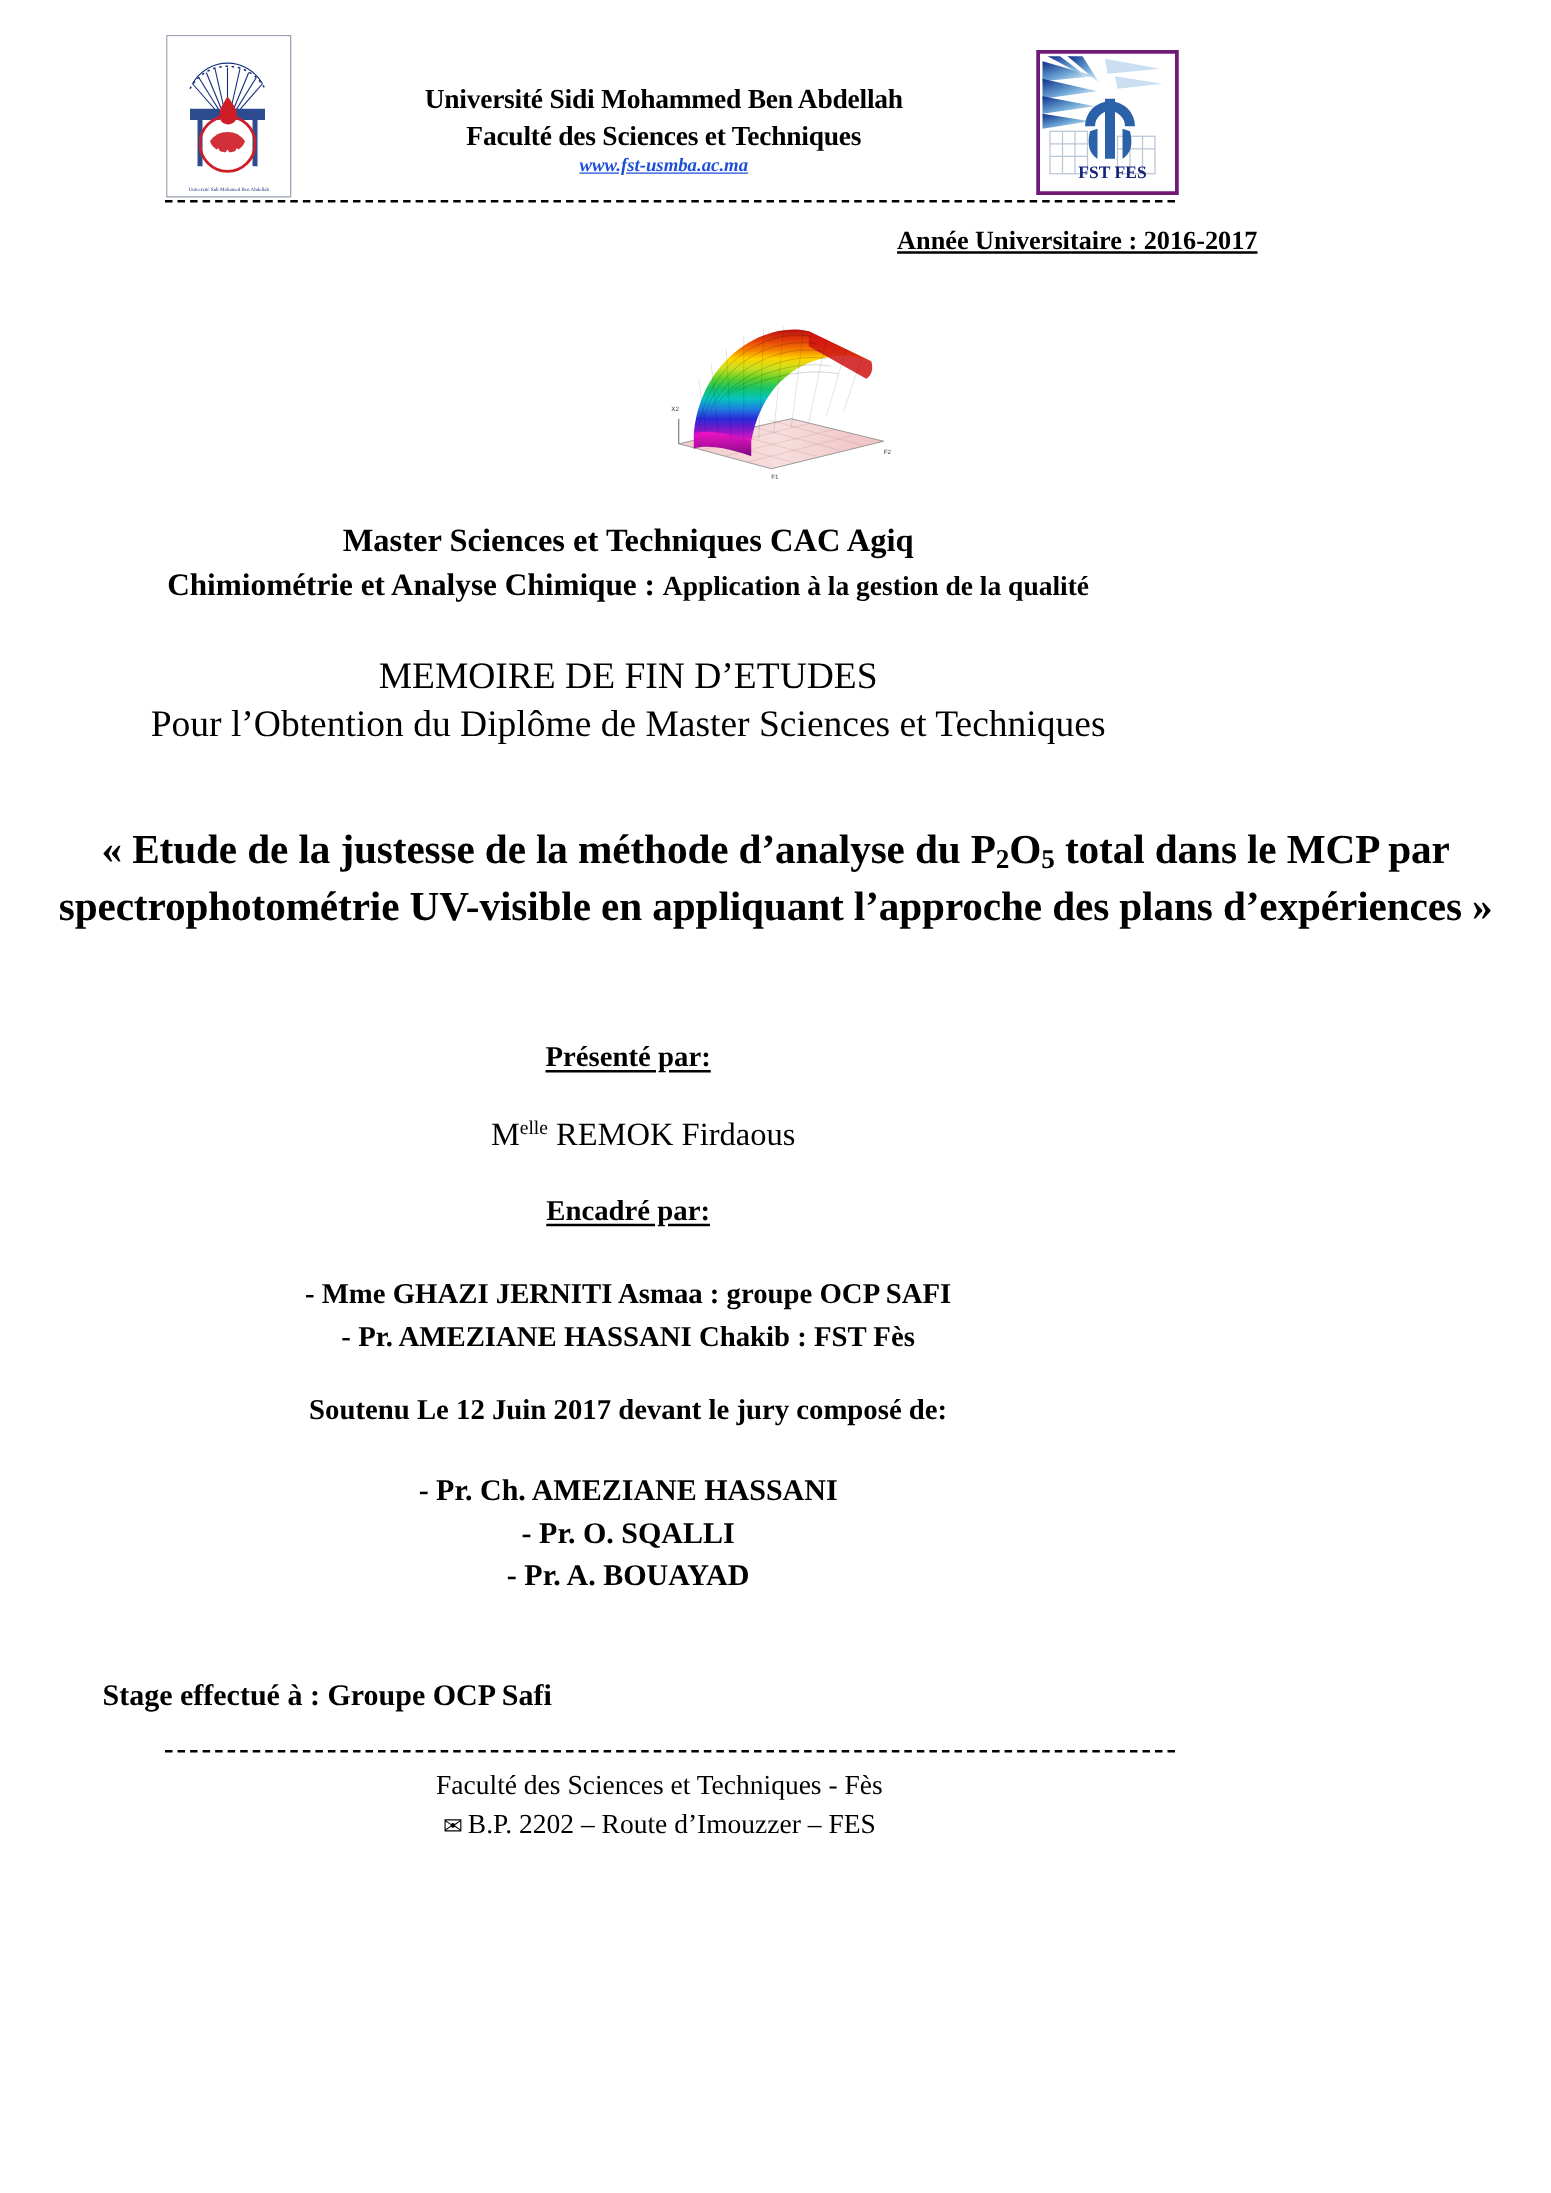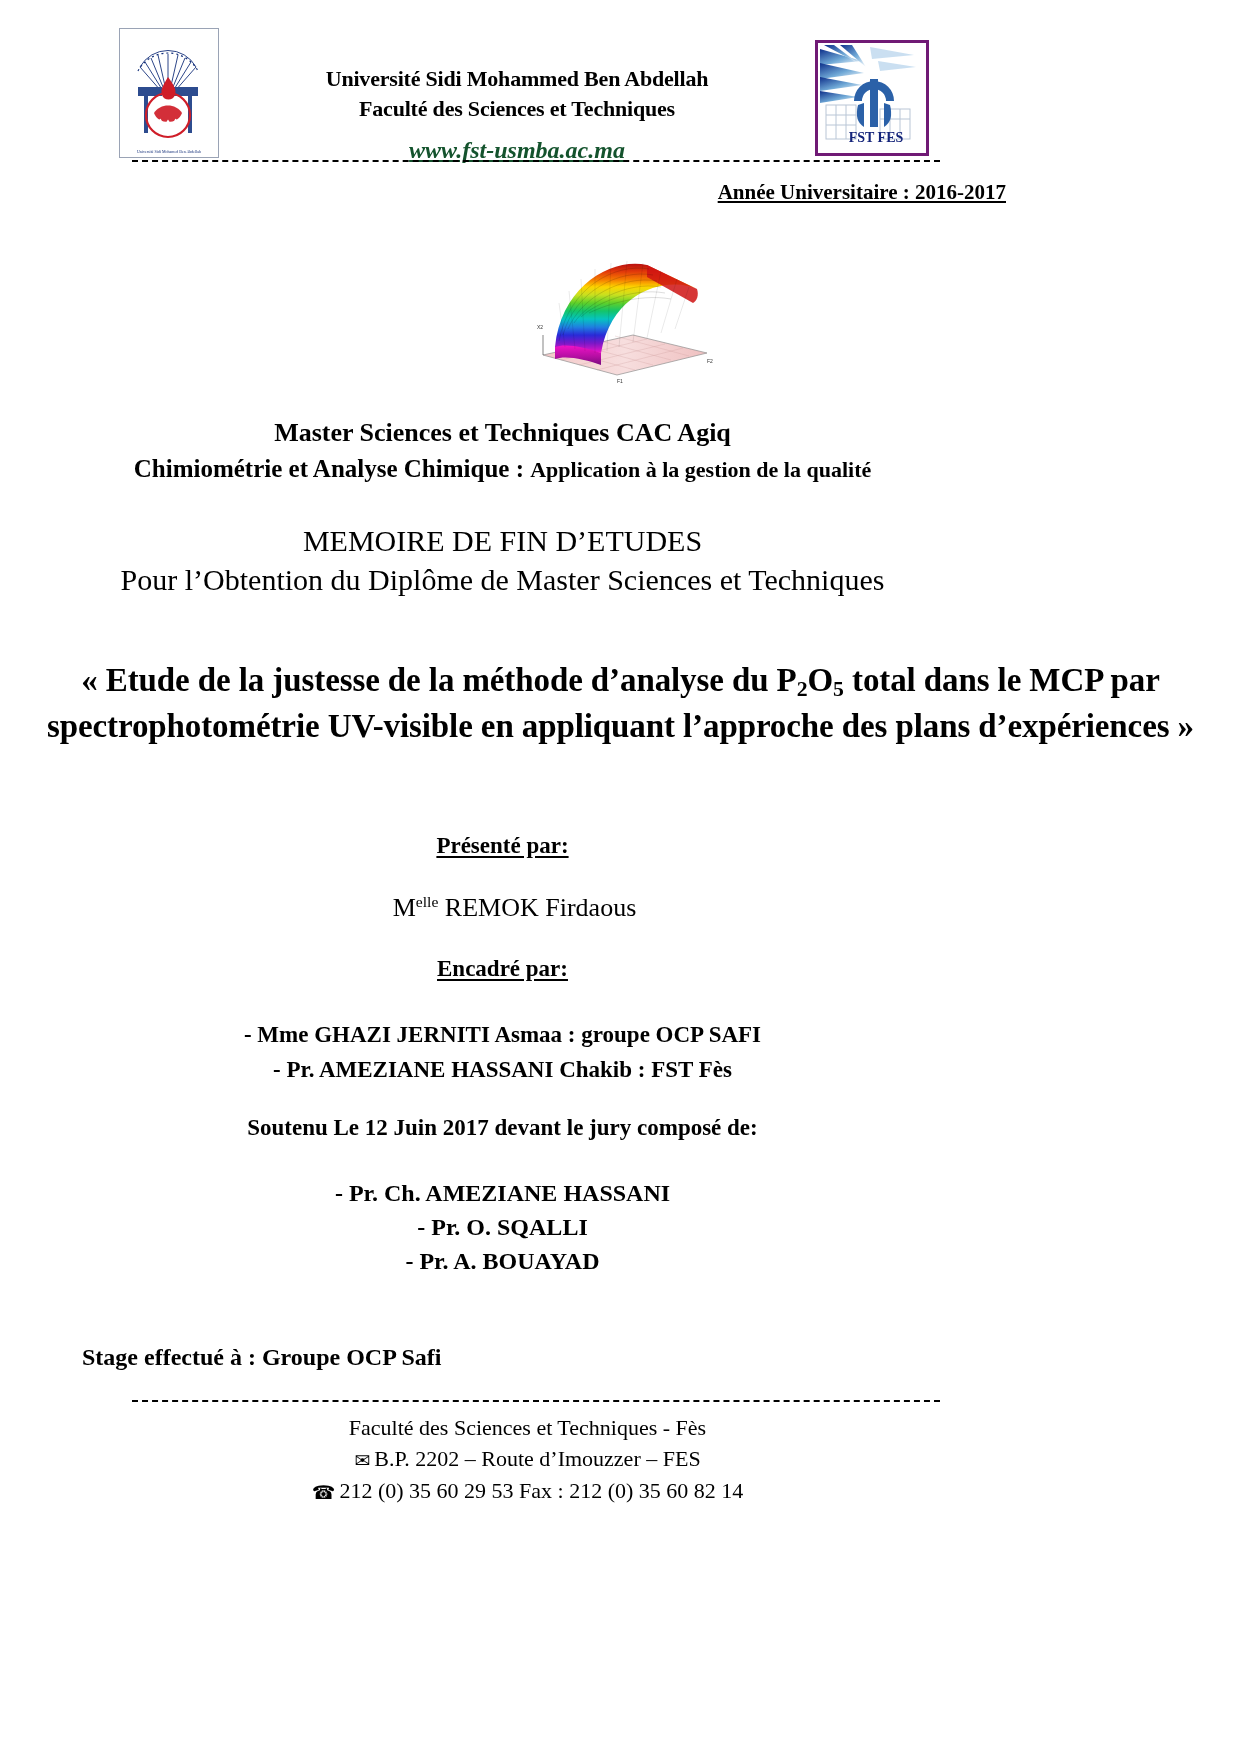--- a/index.html
+++ b/index.html
@@ -19,46 +19,46 @@
   .page {
     position: absolute;
     left: 0; top: 0;
     width: 1241px;
     height: 1754px;
   }
 
   
   .header {
     position: absolute;
-    left: 119px;
+    left: 133px;
     top: 28px;
     width: 810px;
     height: 135px;
     display: flex;
     align-items: flex-start;
     justify-content: center;
   }
   .header-center {
     flex: 1;
     text-align: center;
     padding-top: 36px;
   }
   .uni-line {
     font-size: 22px;
     font-weight: bold;
     line-height: 1.35;
     letter-spacing: -0.2px;
   }
   .uni-url {
-    font-size: 24px;
+    font-size: 15px;
     font-weight: bold;
     font-style: italic;
-    color: #14532d;
+    color: #1d4ed8;
     text-decoration: underline;
-    margin-top: 14px;
+    margin-top: 2px;
     display: inline-block;
   }
 
   
   .logo-usmba {
     width: 98px;
     height: 128px;
     border: 1px solid #9aa3b5;
     background: #ffffff;
     position: relative;
@@ -449,18 +449,15 @@
 
   <div class="stage">Stage effectué à : Groupe OCP Safi</div>
 
   <div class="dashrule" id="rule-bottom"></div>
 
   <div class="footer">
     <div class="frow">Faculté des Sciences et Techniques -  Fès</div>
     <div class="frow">
       <span class="glyph">✉</span><span>B.P. 2202 – Route d’Imouzzer – FES</span>
     </div>
-    <div class="frow">
-      <span class="glyph">☎</span><span>212 (0) 35 60 29 53  Fax : 212 (0) 35 60 82 14</span>
-    </div>
   </div>
 
 </div>
 
 </body></html>

